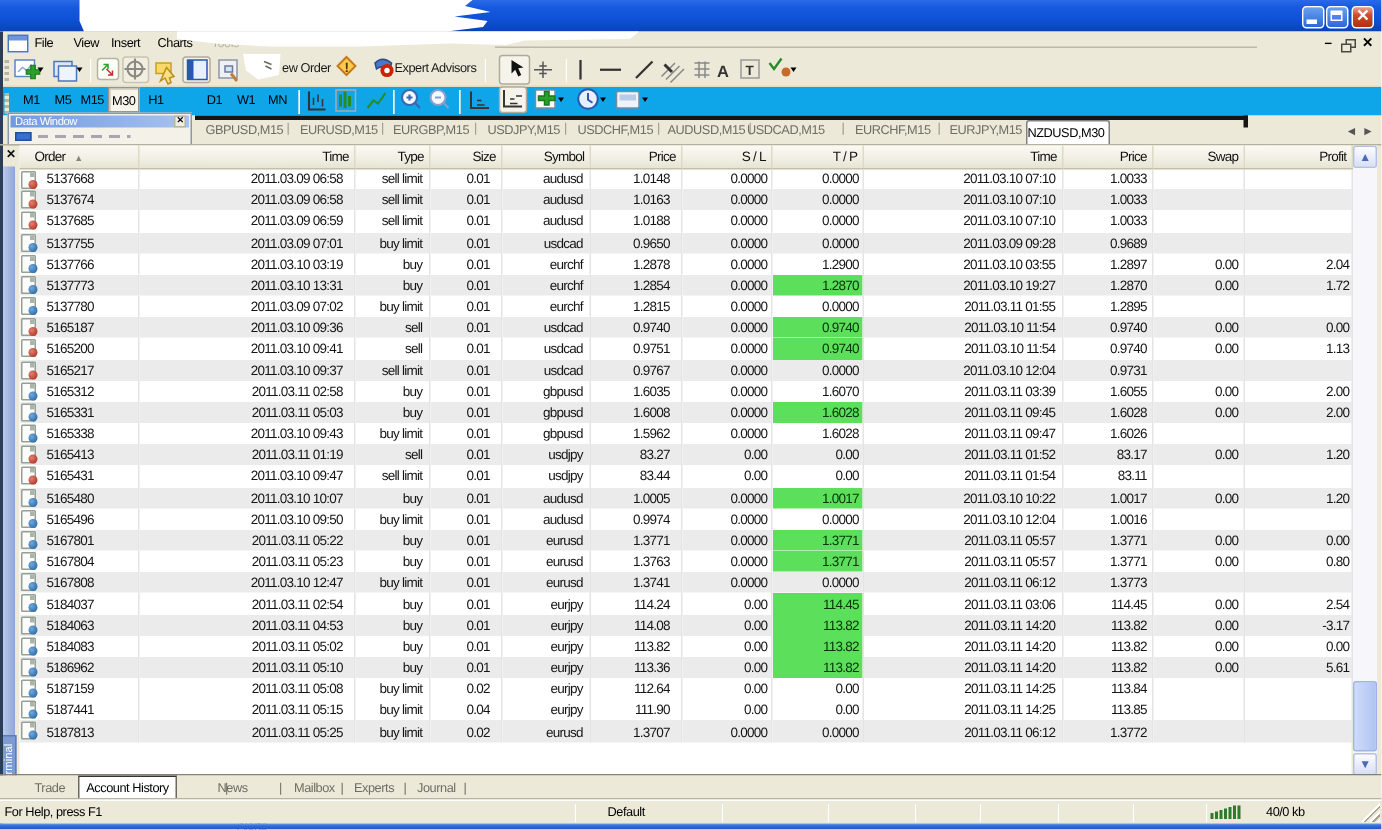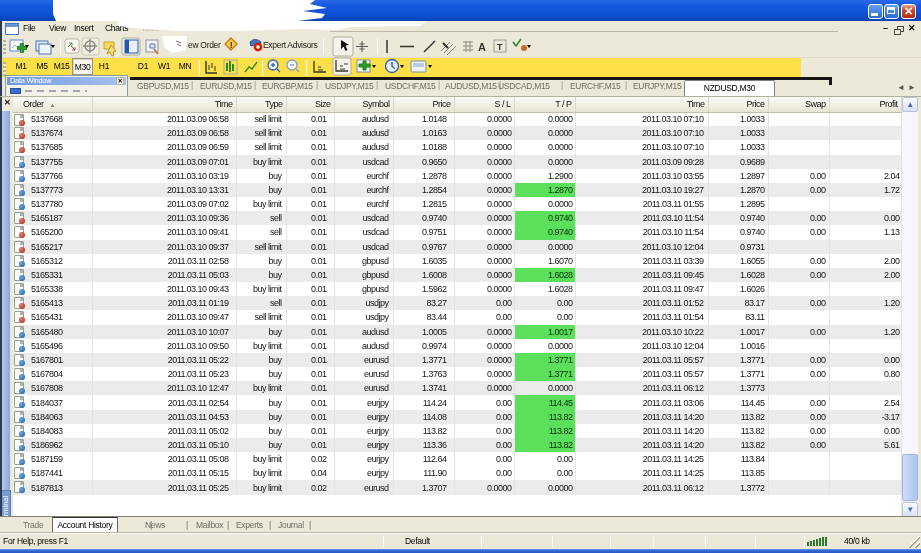--- a/index.html
+++ b/index.html
@@ -13,32 +13,32 @@
 #b-min:after{content:"";position:absolute;left:2px;bottom:2px;width:7px;height:3px;background:#fff;}
 #b-max:after{content:"";position:absolute;left:2px;top:2px;width:8px;height:7px;border:1.5px solid #fff;border-top-width:3px;box-sizing:border-box;}
 #b-cls:after{content:"\2715";position:absolute;left:0;top:0;width:13px;height:13px;color:#fff;font-size:11px;font-weight:bold;text-align:center;line-height:13px;}
 
 #menu{left:0;top:21px;width:921px;height:15px;background:#ece9d8;}
 #menu span{position:absolute;top:2px;color:#000;}
 #mic{left:5px;top:23px;width:14px;height:12px;background:#fff;border:1px solid #4a76c8;box-shadow:inset 0 3px 0 #6f94dc;}
 .wg{position:absolute;color:#4a4a42;font-weight:bold;font-size:9px;top:3px;}
 
 #tb1{left:0;top:36px;width:921px;height:22px;background:#ece9d8;border-bottom:1px solid #e0dcc8;}
-#tb2{left:0;top:58px;width:801px;height:19px;background:#fde047;}
+#tb2{left:0;top:58px;width:921px;height:19px;background:#0ea5e9;}
 .vsep{position:absolute;top:3px;width:1px;height:16px;background:#c9c5b2;border-right:1px solid #fff;}
 .hdl{position:absolute;top:4px;width:3px;height:14px;background:repeating-linear-gradient(180deg,#b8b49e 0 2px,#ece9d8 2px 4px);}
 .tfb{position:absolute;top:0px;height:17px;line-height:17px;color:#000;text-align:center;}
 #m30{border:1px solid #9a958a;background:#f7f5ec;box-shadow:inset 1px 1px 0 #d8d4c4;}
 
 #tabs{left:0;top:77px;width:921px;height:20px;background:#ece9d8;}
 #blackbar{left:130px;top:77px;width:702px;height:3px;background:#151515;}
 #blackhook{left:829px;top:77px;width:3px;height:8px;background:#151515;}
 .tab{position:absolute;top:4px;color:#6e6e64;font-size:8.5px;}
 .tsep{position:absolute;top:3px;color:#9a9688;}
-#seltab{left:684px;top:80px;width:91px;height:17px;background:#fff;border:1px solid #808080;border-bottom:none;border-radius:2px 2px 0 0;color:#000;text-align:center;line-height:15px;font-size:8.5px;}
+#seltab{left:684px;top:80px;width:56px;height:17px;background:#fff;border:1px solid #808080;border-bottom:none;border-radius:2px 2px 0 0;color:#000;text-align:left;line-height:15px;font-size:8.5px;}
 .tarr{position:absolute;top:6px;color:#555;font-size:8px;}
 
 #dw{left:5px;top:75px;width:123px;height:22px;background:#f4f2e8;border:1px solid #8a98a8;}
 #dwt{position:absolute;left:1px;top:1px;width:119px;height:8px;background:linear-gradient(90deg,#6f9ae0,#a8c2f0);}
 #dwt span{position:absolute;left:3px;top:-1px;color:#fff;font-size:7.5px;}
 #dwx{position:absolute;right:3px;top:1px;width:8px;height:8px;background:#f0eee2;border:1px solid #b8b4a2;color:#000;font-size:6px;font-weight:bold;text-align:center;line-height:7px;}
 #dwi{position:absolute;left:4px;top:12px;width:11px;height:6px;background:#3a6ed0;border:1px solid #284e98;}
 #dwm{position:absolute;left:19px;top:14px;width:62px;height:2px;background:repeating-linear-gradient(90deg,#a8a4b0 0 7px,#f4f2e8 7px 12px);}
 
 #lstrip{left:0px;top:97px;width:13px;height:434px;background:#ece9d8;}

